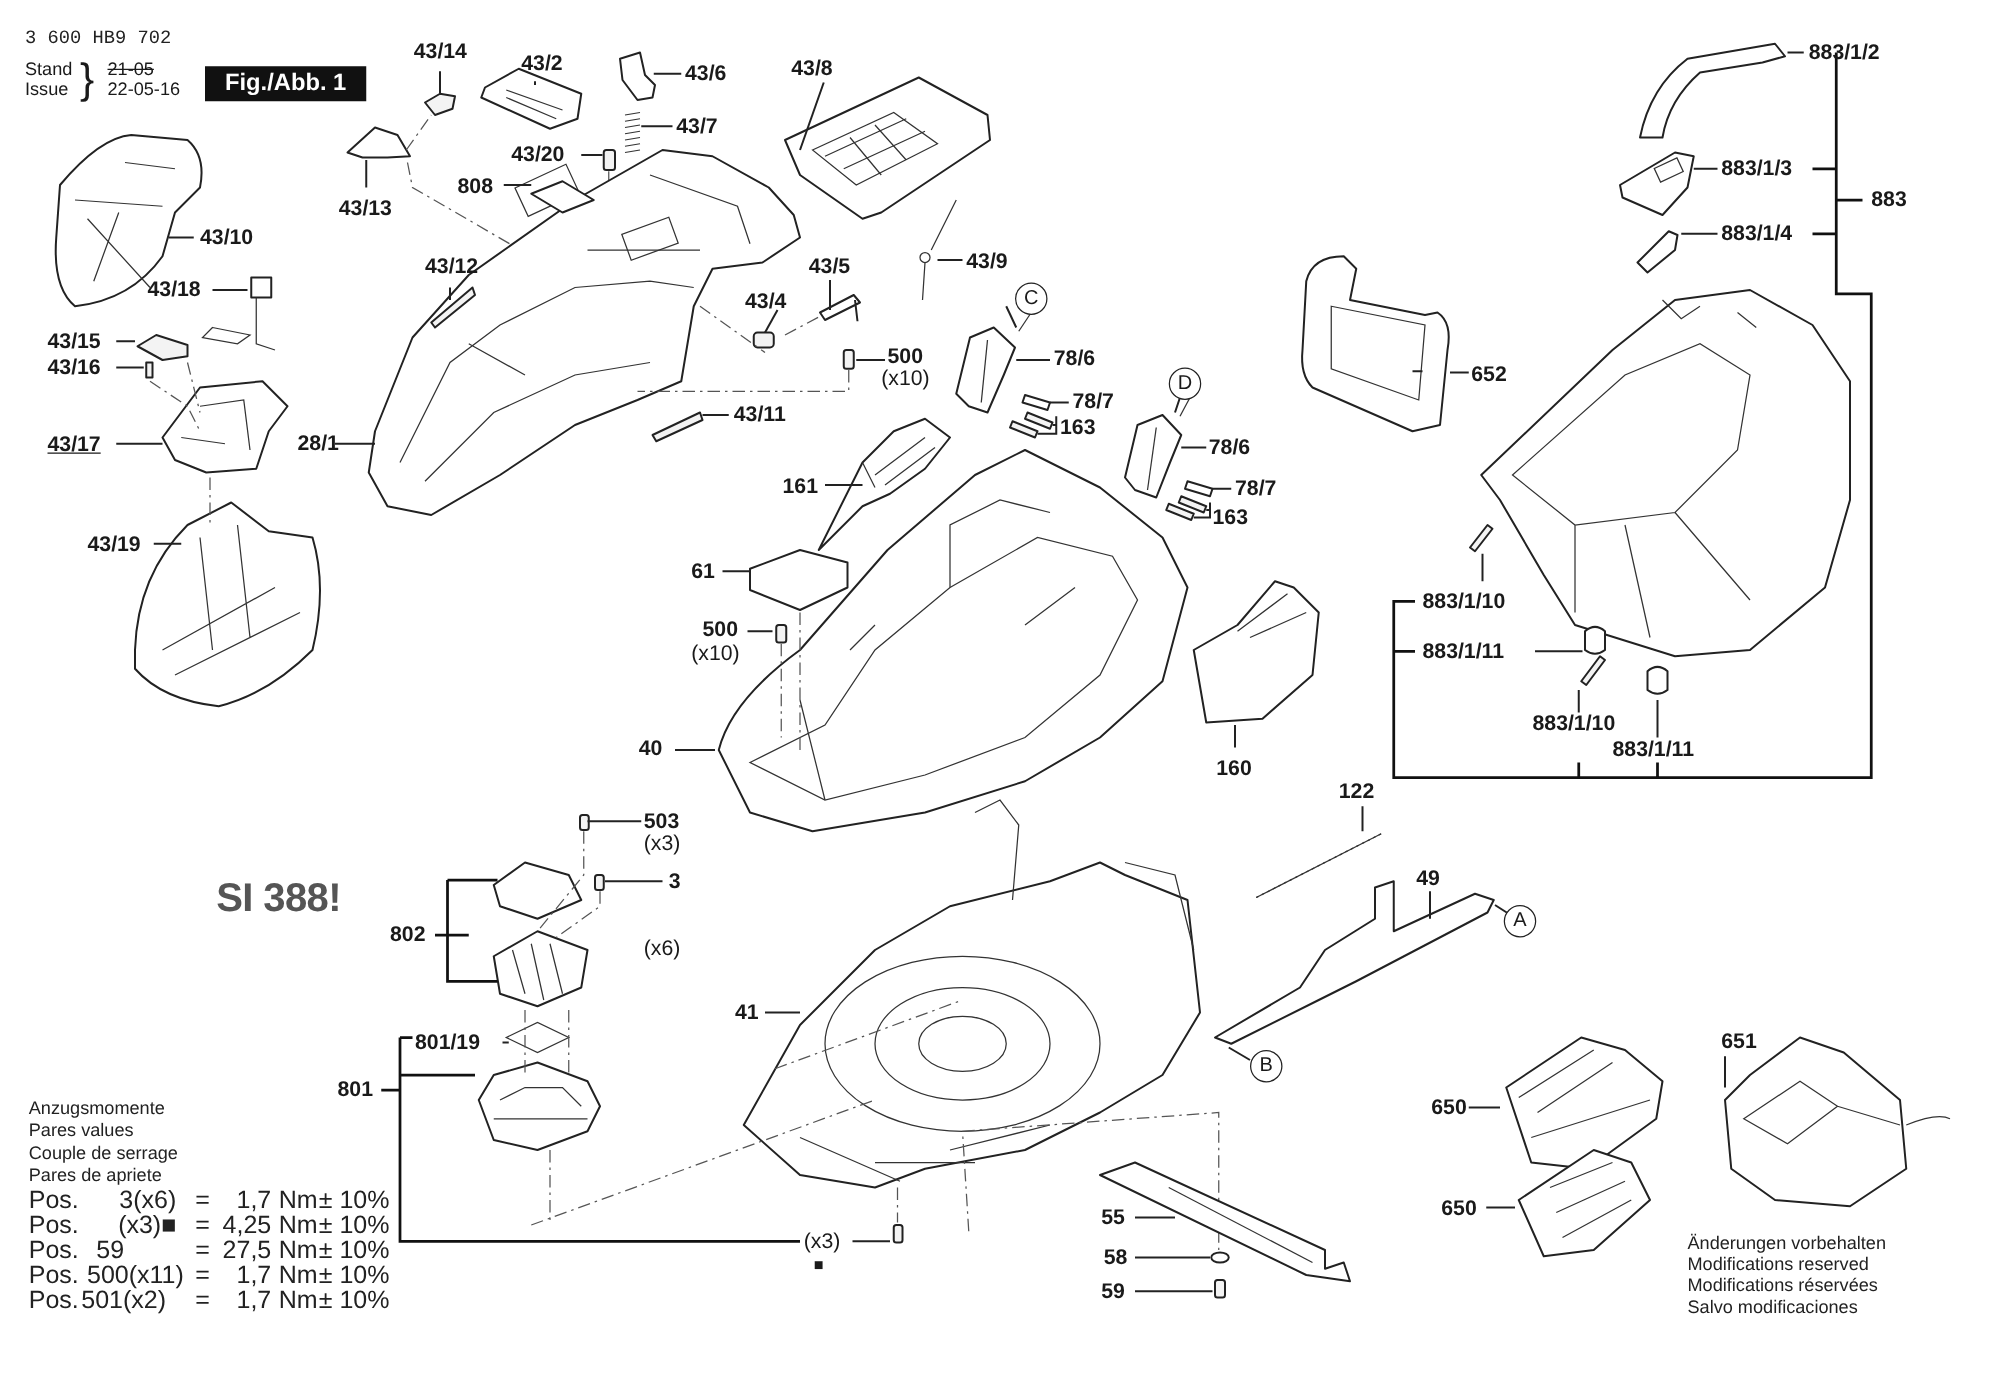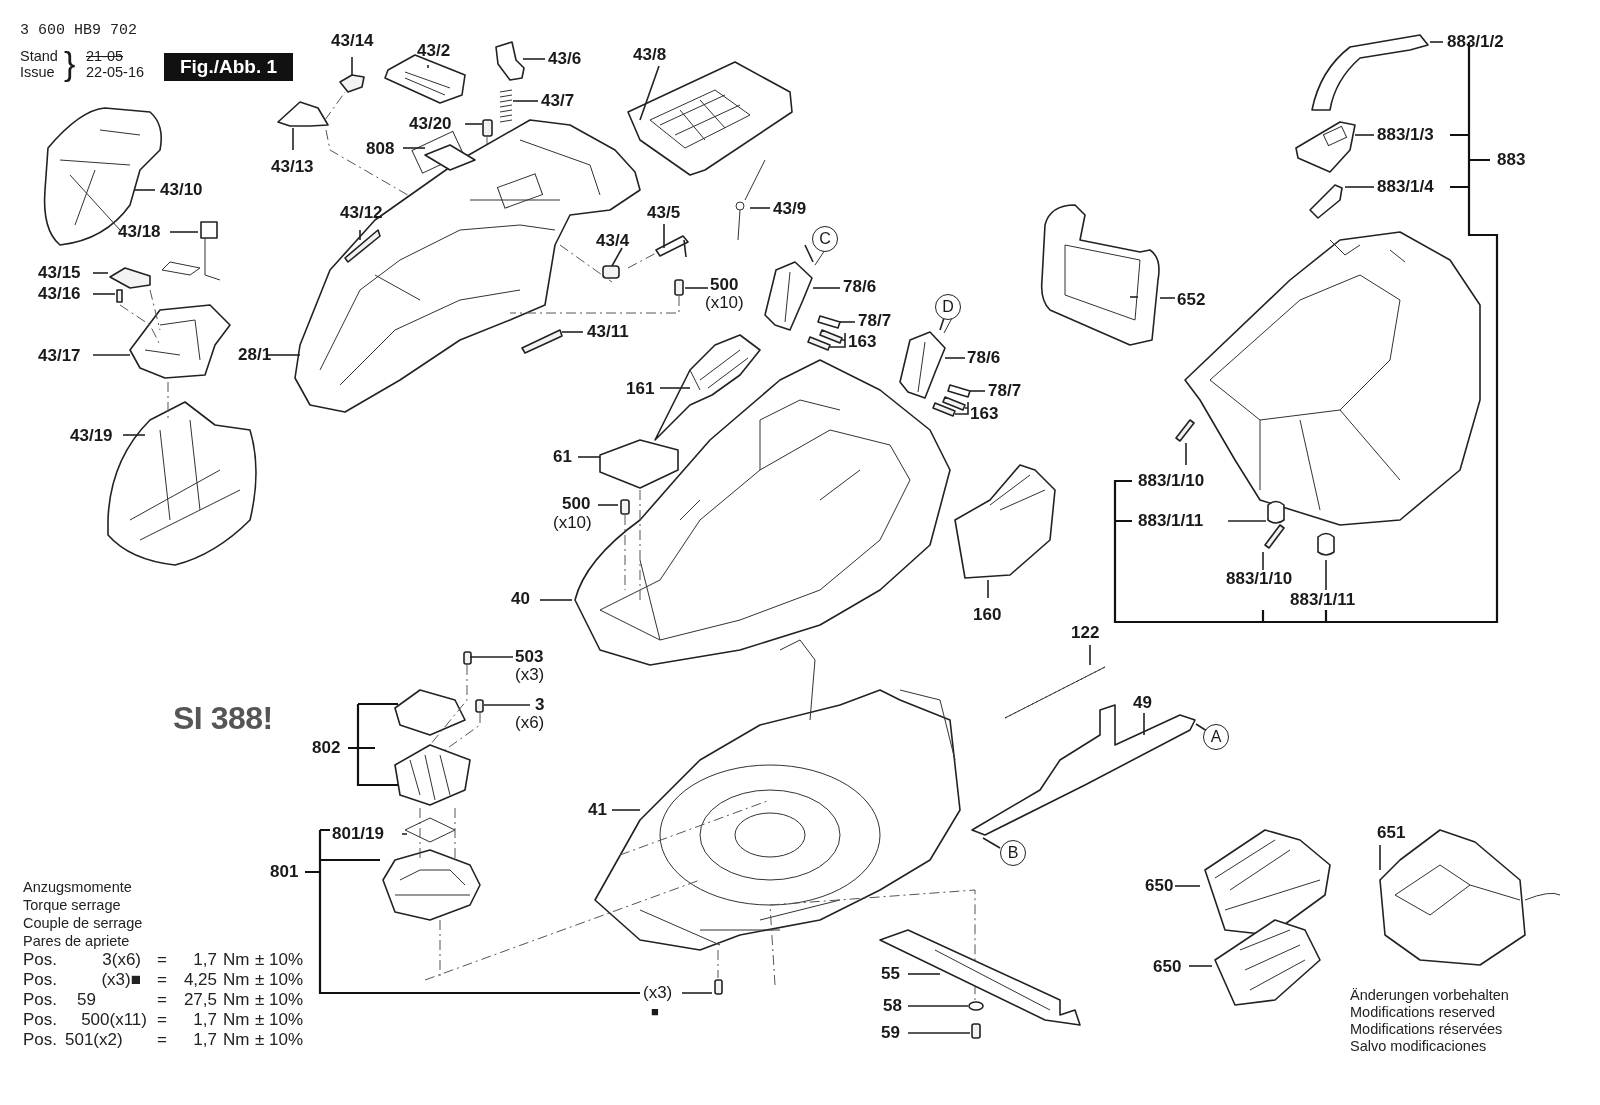--- a/index.html
+++ b/index.html
@@ -15,21 +15,21 @@
   .qty{position:absolute;font-size:17px;line-height:18px;white-space:nowrap;color:#1a1a1a;}
   .circ{position:absolute;width:24px;height:24px;border:1.5px solid #222;border-radius:50%;background:#fff;font-size:16px;line-height:24px;text-align:center;font-weight:normal;}
   .hdr{position:absolute;font-size:15px;line-height:17px;color:#222;white-space:nowrap;}
   .stand{position:absolute;left:20px;top:48px;font-size:14.5px;line-height:16px;}
   .brace{position:absolute;left:64px;top:46px;font-size:34px;line-height:34px;font-weight:normal;}
   .dates{position:absolute;left:86px;top:48px;font-size:14.5px;line-height:16px;}
   .strike{text-decoration:line-through;}
   .figbox{position:absolute;left:164px;top:53px;width:129px;height:28px;background:#111;color:#fff;font-weight:bold;font-size:19px;line-height:28px;text-align:center;}
   .si{position:absolute;left:173px;top:700px;font-size:32px;font-weight:bold;color:#555;letter-spacing:-0.5px;}
   .torque{position:absolute;left:23px;top:878px;font-size:14.5px;line-height:18px;color:#222;}
-  .torque table{border-collapse:collapse;font-size:17px;}
+  .torque table{border-collapse:collapse;font-size:20px;}
   .torque td{padding:0;line-height:20px;white-space:nowrap;}
   .mods{position:absolute;left:1350px;top:987px;font-size:14.5px;line-height:17px;color:#222;}
 </style>
 </head>
 <body>
 
 <svg id="art" viewBox="0 0 1600 1105" xmlns="http://www.w3.org/2000/svg">
 
   <g>
     <path class="part" d="M48,148 Q80,110 105,108 L150,112 Q165,125 160,150 L140,170 L130,205 Q105,240 60,245 Q42,230 45,190 Z"></path>
@@ -367,21 +367,21 @@
 <div class="lbl" style="left:633px;top:46px;">43/8</div>
 <div class="lbl" style="left:541px;top:92px;">43/7</div>
 <div class="lbl" style="left:409px;top:115px;">43/20</div>
 <div class="lbl" style="left:271px;top:158px;">43/13</div>
 <div class="lbl" style="left:366px;top:140px;">808</div>
 <div class="lbl" style="left:160px;top:181px;">43/10</div>
 <div class="lbl" style="left:340px;top:204px;">43/12</div>
 <div class="lbl" style="left:118px;top:223px;">43/18</div>
 <div class="lbl" style="left:38px;top:264px;">43/15</div>
 <div class="lbl" style="left:38px;top:285px;">43/16</div>
-<div class="lbl" style="left:38px;top:347px;">43/17</div>
+<div class="lbl" style="left:38px;top:347px;text-decoration:underline;">43/17</div>
 <div class="lbl" style="left:70px;top:427px;text-align:center;">43/19</div>
 <div class="lbl" style="left:238px;top:346px;">28/1</div>
 <div class="lbl" style="left:587px;top:323px;">43/11</div>
 <div class="lbl" style="left:647px;top:204px;">43/5</div>
 <div class="lbl" style="left:596px;top:232px;">43/4</div>
 <div class="lbl" style="left:773px;top:200px;">43/9</div>
 <div class="lbl" style="left:710px;top:276px;">500</div>
 <div class="qty" style="left:705px;top:294px;">(x10)</div>
 
 <div class="circ" style="left:812px;top:226px;">C</div>
@@ -411,39 +411,39 @@
 <div class="lbl" style="left:1290px;top:591px;">883/1/11</div>
 
 <div class="lbl" style="left:1071px;top:624px;">122</div>
 <div class="lbl" style="left:1133px;top:694px;">49</div>
 <div class="circ" style="left:1203px;top:724px;">A</div>
 <div class="circ" style="left:1000px;top:840px;">B</div>
 
 <div class="lbl" style="left:515px;top:648px;">503</div>
 <div class="qty" style="left:515px;top:666px;">(x3)</div>
 <div class="lbl" style="left:535px;top:696px;">3</div>
-<div class="qty" style="left:515px;top:714px;">(x6)</div>
+<div class="qty" style="left:515px;top:750px;">(x6)</div>
 <div class="lbl" style="left:312px;top:739px;">802</div>
 <div class="lbl" style="left:588px;top:801px;">41</div>
 <div class="lbl" style="left:332px;top:825px;">801/19</div>
 <div class="lbl" style="left:270px;top:863px;">801</div>
 <div class="qty" style="left:643px;top:984px;">(x3)</div>
 <div class="qty" style="left:651px;top:1003px;font-size:13px;">■</div>
 
 <div class="lbl" style="left:881px;top:965px;">55</div>
 <div class="lbl" style="left:883px;top:997px;">58</div>
 <div class="lbl" style="left:881px;top:1024px;">59</div>
 
 <div class="lbl" style="left:1145px;top:877px;">650</div>
 <div class="lbl" style="left:1153px;top:958px;">650</div>
 <div class="lbl" style="left:1377px;top:824px;">651</div>
 
 <div class="torque">
   <div>Anzugsmomente</div>
-  <div>Torque serrage</div>
+  <div>Pares values</div>
   <div>Couple de serrage</div>
   <div>Pares de apriete</div>
   <table>
     <tbody>
       <tr>
         <td style="width:40px">Pos.</td>
         <td style="width:78px;text-align:right;padding-right:6px">3(x6)</td>
         <td style="width:30px;text-align:center">=</td>
         <td style="width:40px;text-align:right;padding-right:6px">1,7</td>
         <td style="width:32px">Nm</td>

